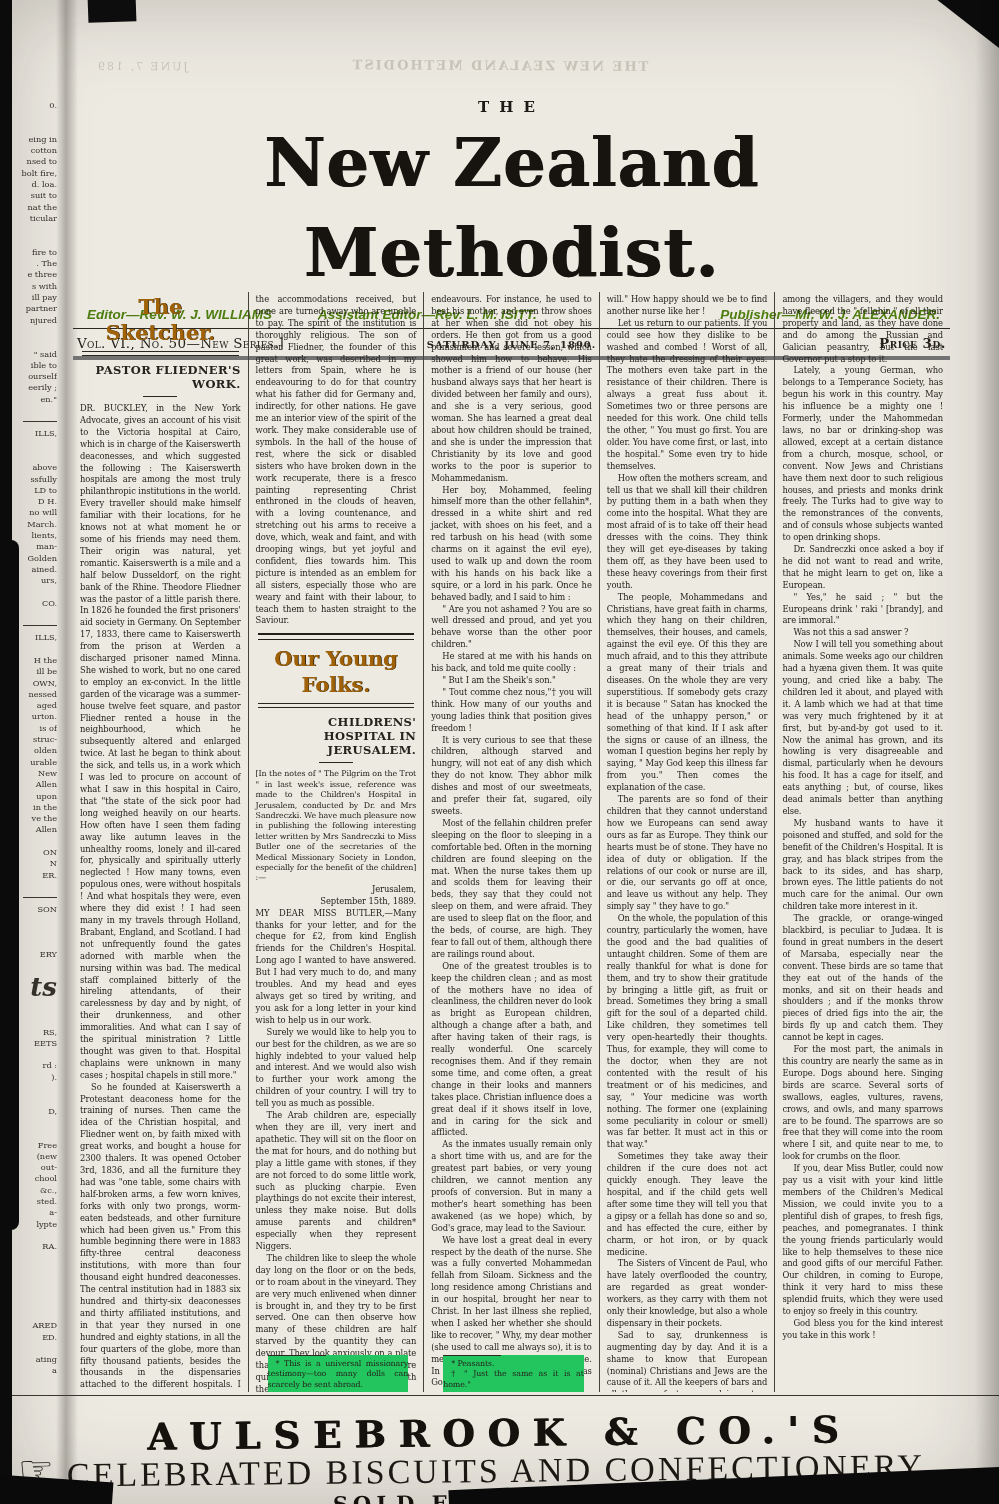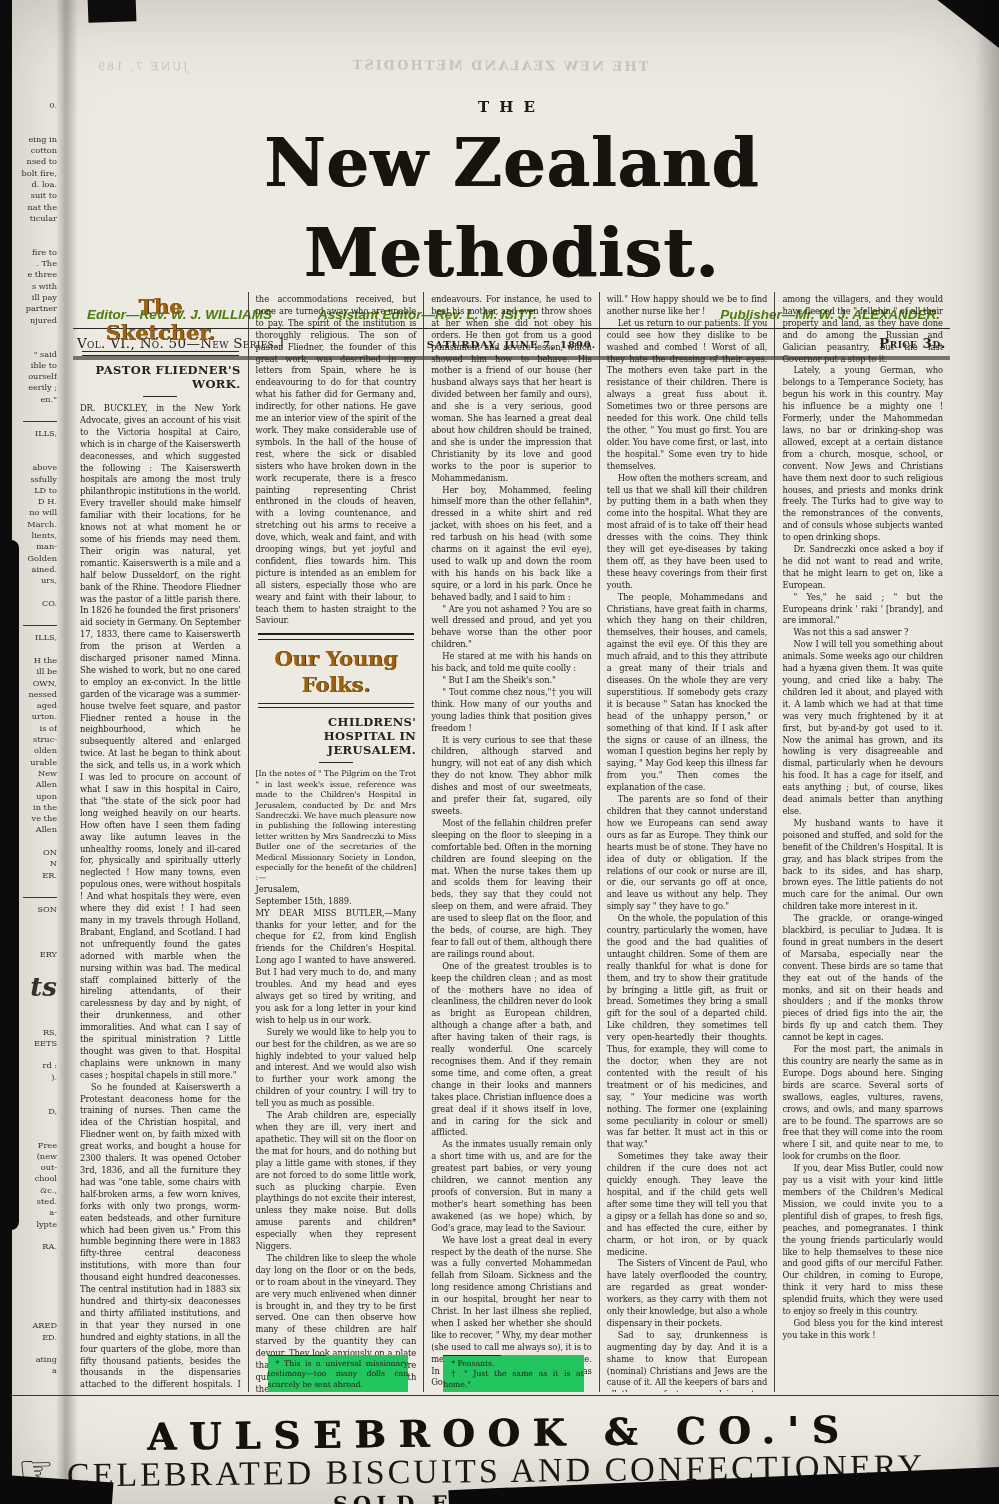--- a/index.html
+++ b/index.html
@@ -46,21 +46,21 @@
     font-size:8.4px;line-height:11.9px;letter-spacing:-.1px;}
   .col:not(.last){border-right:1px solid #46423a;}
   .sec-title{text-align:center;font-size:21px;line-height:26px;font-weight:900;color:#a16207;
     text-shadow:.6px 0 0 #17140f;margin-top:0;}
   .dbl-rule{height:3px;border-top:1px solid #2a2620;border-bottom:1px solid #2a2620;margin:5px 2px 7px;}
   .sec-rule{height:4px;border-top:2px solid #221e18;border-bottom:1px solid #221e18;margin:6px 2px 6px;}
   .headline{text-align:right;font-weight:bold;font-size:11.5px;line-height:14px;letter-spacing:.4px;margin:2px 0 0;}
   .mini-rule{width:34px;border-top:1px solid #2a2620;margin:5px auto 6px;}
   .bp{margin:0;text-indent:11px;text-align:justify;}
   .bp.noind{text-indent:0;}
-  .bp.ctr{text-align:left;text-indent:0;}
+  .bp.ctr{text-align:right;text-indent:0;}
   .bp.brk{font-size:7.9px;line-height:10.4px;text-indent:0;text-align:justify;}
   .fnblock{position:absolute;left:7px;right:15px;bottom:0;background:#22c55e;padding-bottom:2px;margin-left:12px;}
   .fn-rule{width:58px;border-top:1px solid #2a2620;margin:0 0 3px;}
   .fn{margin:0;font-size:7.9px;line-height:10.4px;text-align:justify;text-indent:8px;}
   
   .margin-strip{position:absolute;left:13px;top:100px;width:44px;height:1370px;overflow:hidden;
     font-size:8.2px;line-height:11.3px;color:#34302a;text-align:right;}
   .frag{min-height:11.3px;white-space:nowrap;}
   .frag.rule{border-top:1px solid #3a362f;height:0;min-height:0;margin:5px 0 6px 10px;}
   .frag.big-it{font-size:26px;line-height:30px;min-height:32px;font-style:italic;font-weight:bold;}

